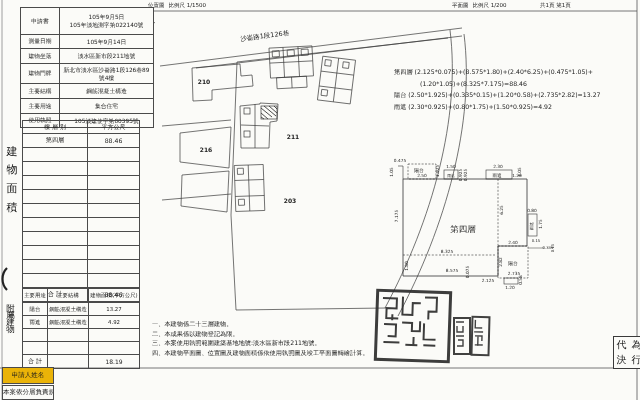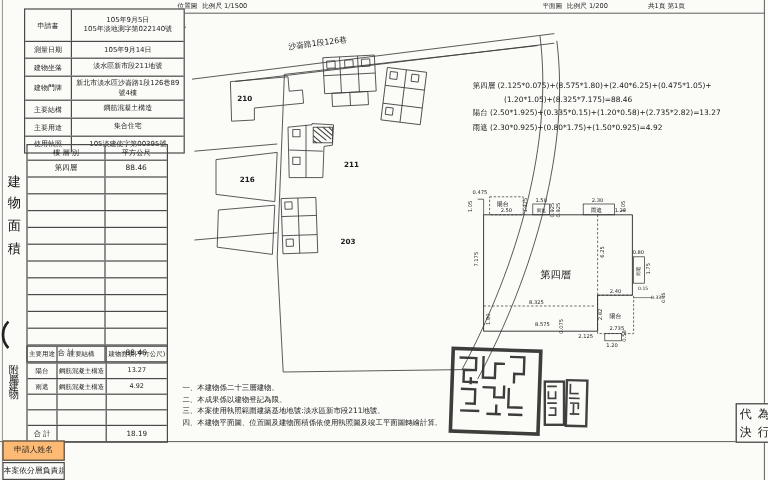--- a/index.html
+++ b/index.html
@@ -35,21 +35,21 @@
   .at-c3{flex:1;}
   .at-head{height:13px;}
   .at-total{height:13px;border-bottom:none;font-size:6px;}
   
   .side-main{position:absolute;left:3px;top:136px;height:140px;writing-mode:vertical-rl;text-orientation:upright;
              font-size:11px;letter-spacing:19px;color:#111;}
   .side-att{position:absolute;left:5px;top:297px;height:66px;writing-mode:vertical-rl;text-orientation:upright;
             font-size:8.5px;letter-spacing:7px;color:#111;}
   
   .applicant-box{position:absolute;left:2px;top:367px;width:50px;height:15px;border:1px solid #4a4a4a;
-                 display:flex;align-items:center;justify-content:center;font-size:6.5px;background:#fdba74;}
+                 display:flex;align-items:center;justify-content:center;font-size:6.5px;background:#eab308;}
   .delegate-box{position:absolute;left:2px;top:385px;width:50px;height:13px;border:1px solid #4a4a4a;
                 display:flex;align-items:center;font-size:6.5px;white-space:nowrap;overflow:hidden;background:#fbfbf8;}
   
   .formulas{position:absolute;left:394px;top:66px;width:242px;font-size:6.2px;line-height:11.5px;color:#1a1a1a;}
   .formulas .f-indent{padding-left:26px;}
   
   .notes{position:absolute;left:152px;top:319px;width:352px;font-size:6.2px;line-height:9.5px;color:#1a1a1a;}
   
   .seal-big{position:absolute;left:375px;top:290px;width:70px;height:66px;border:3px solid #2d2d2d;
             transform:rotate(2deg);opacity:.92;background:transparent;}

